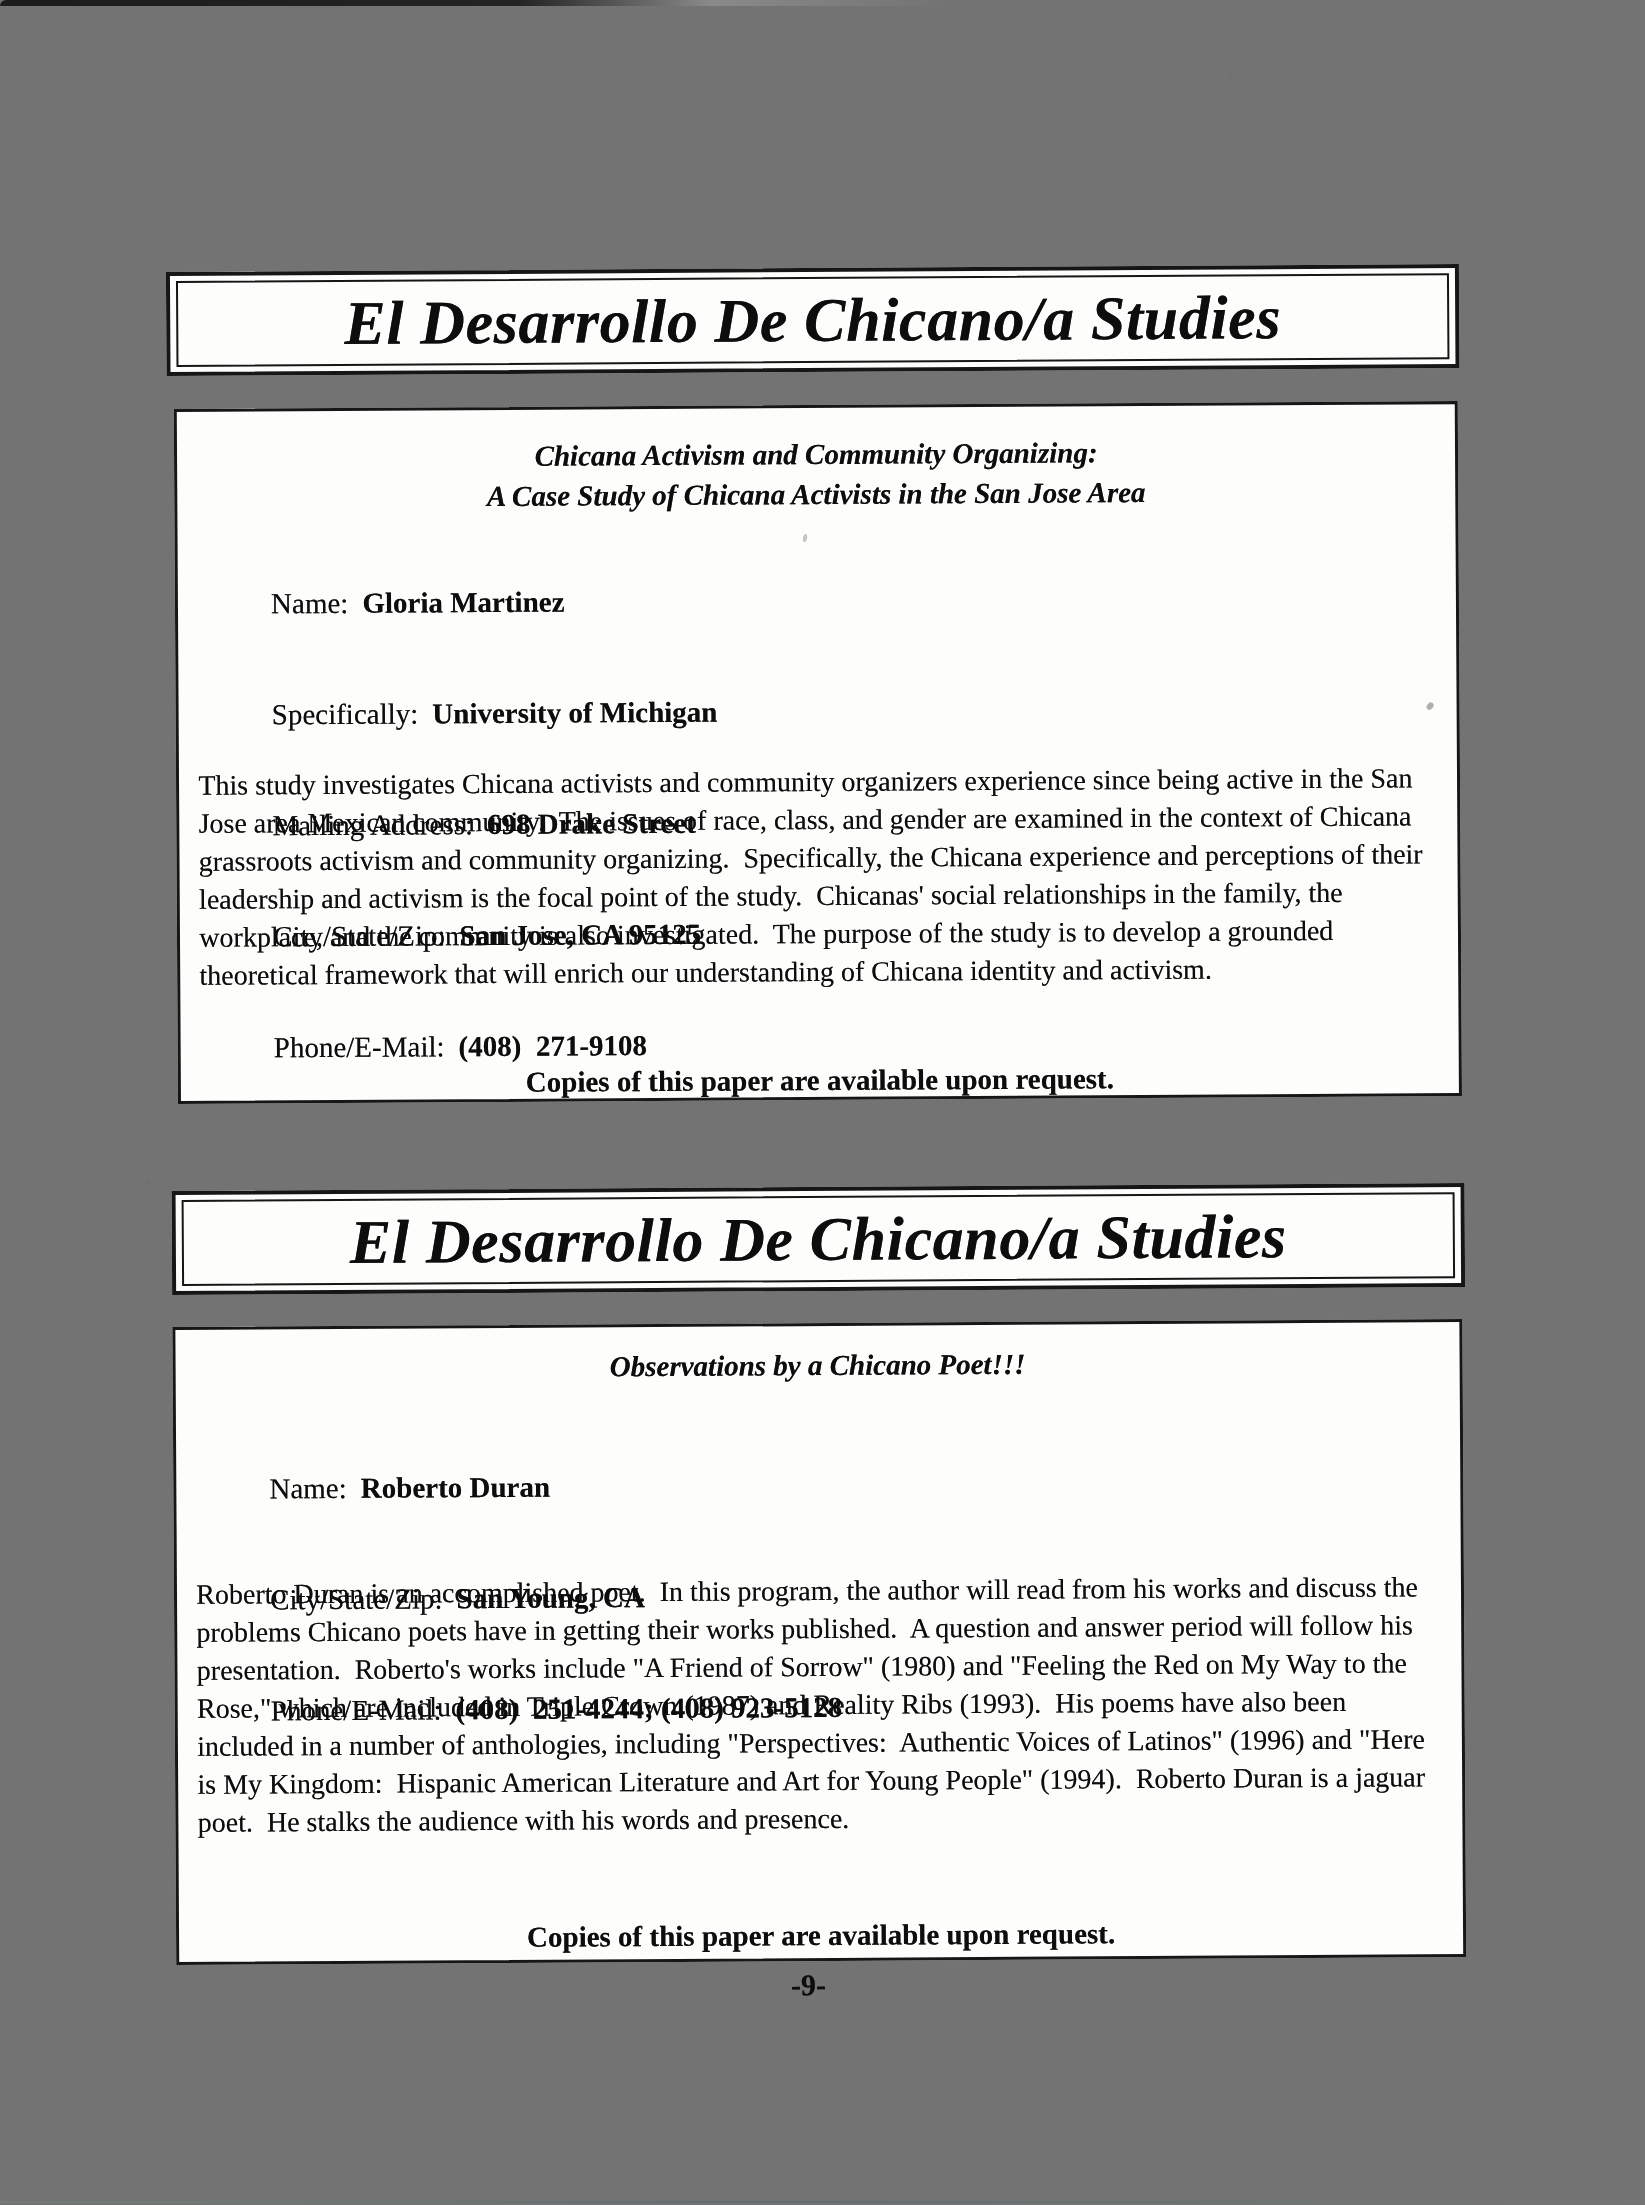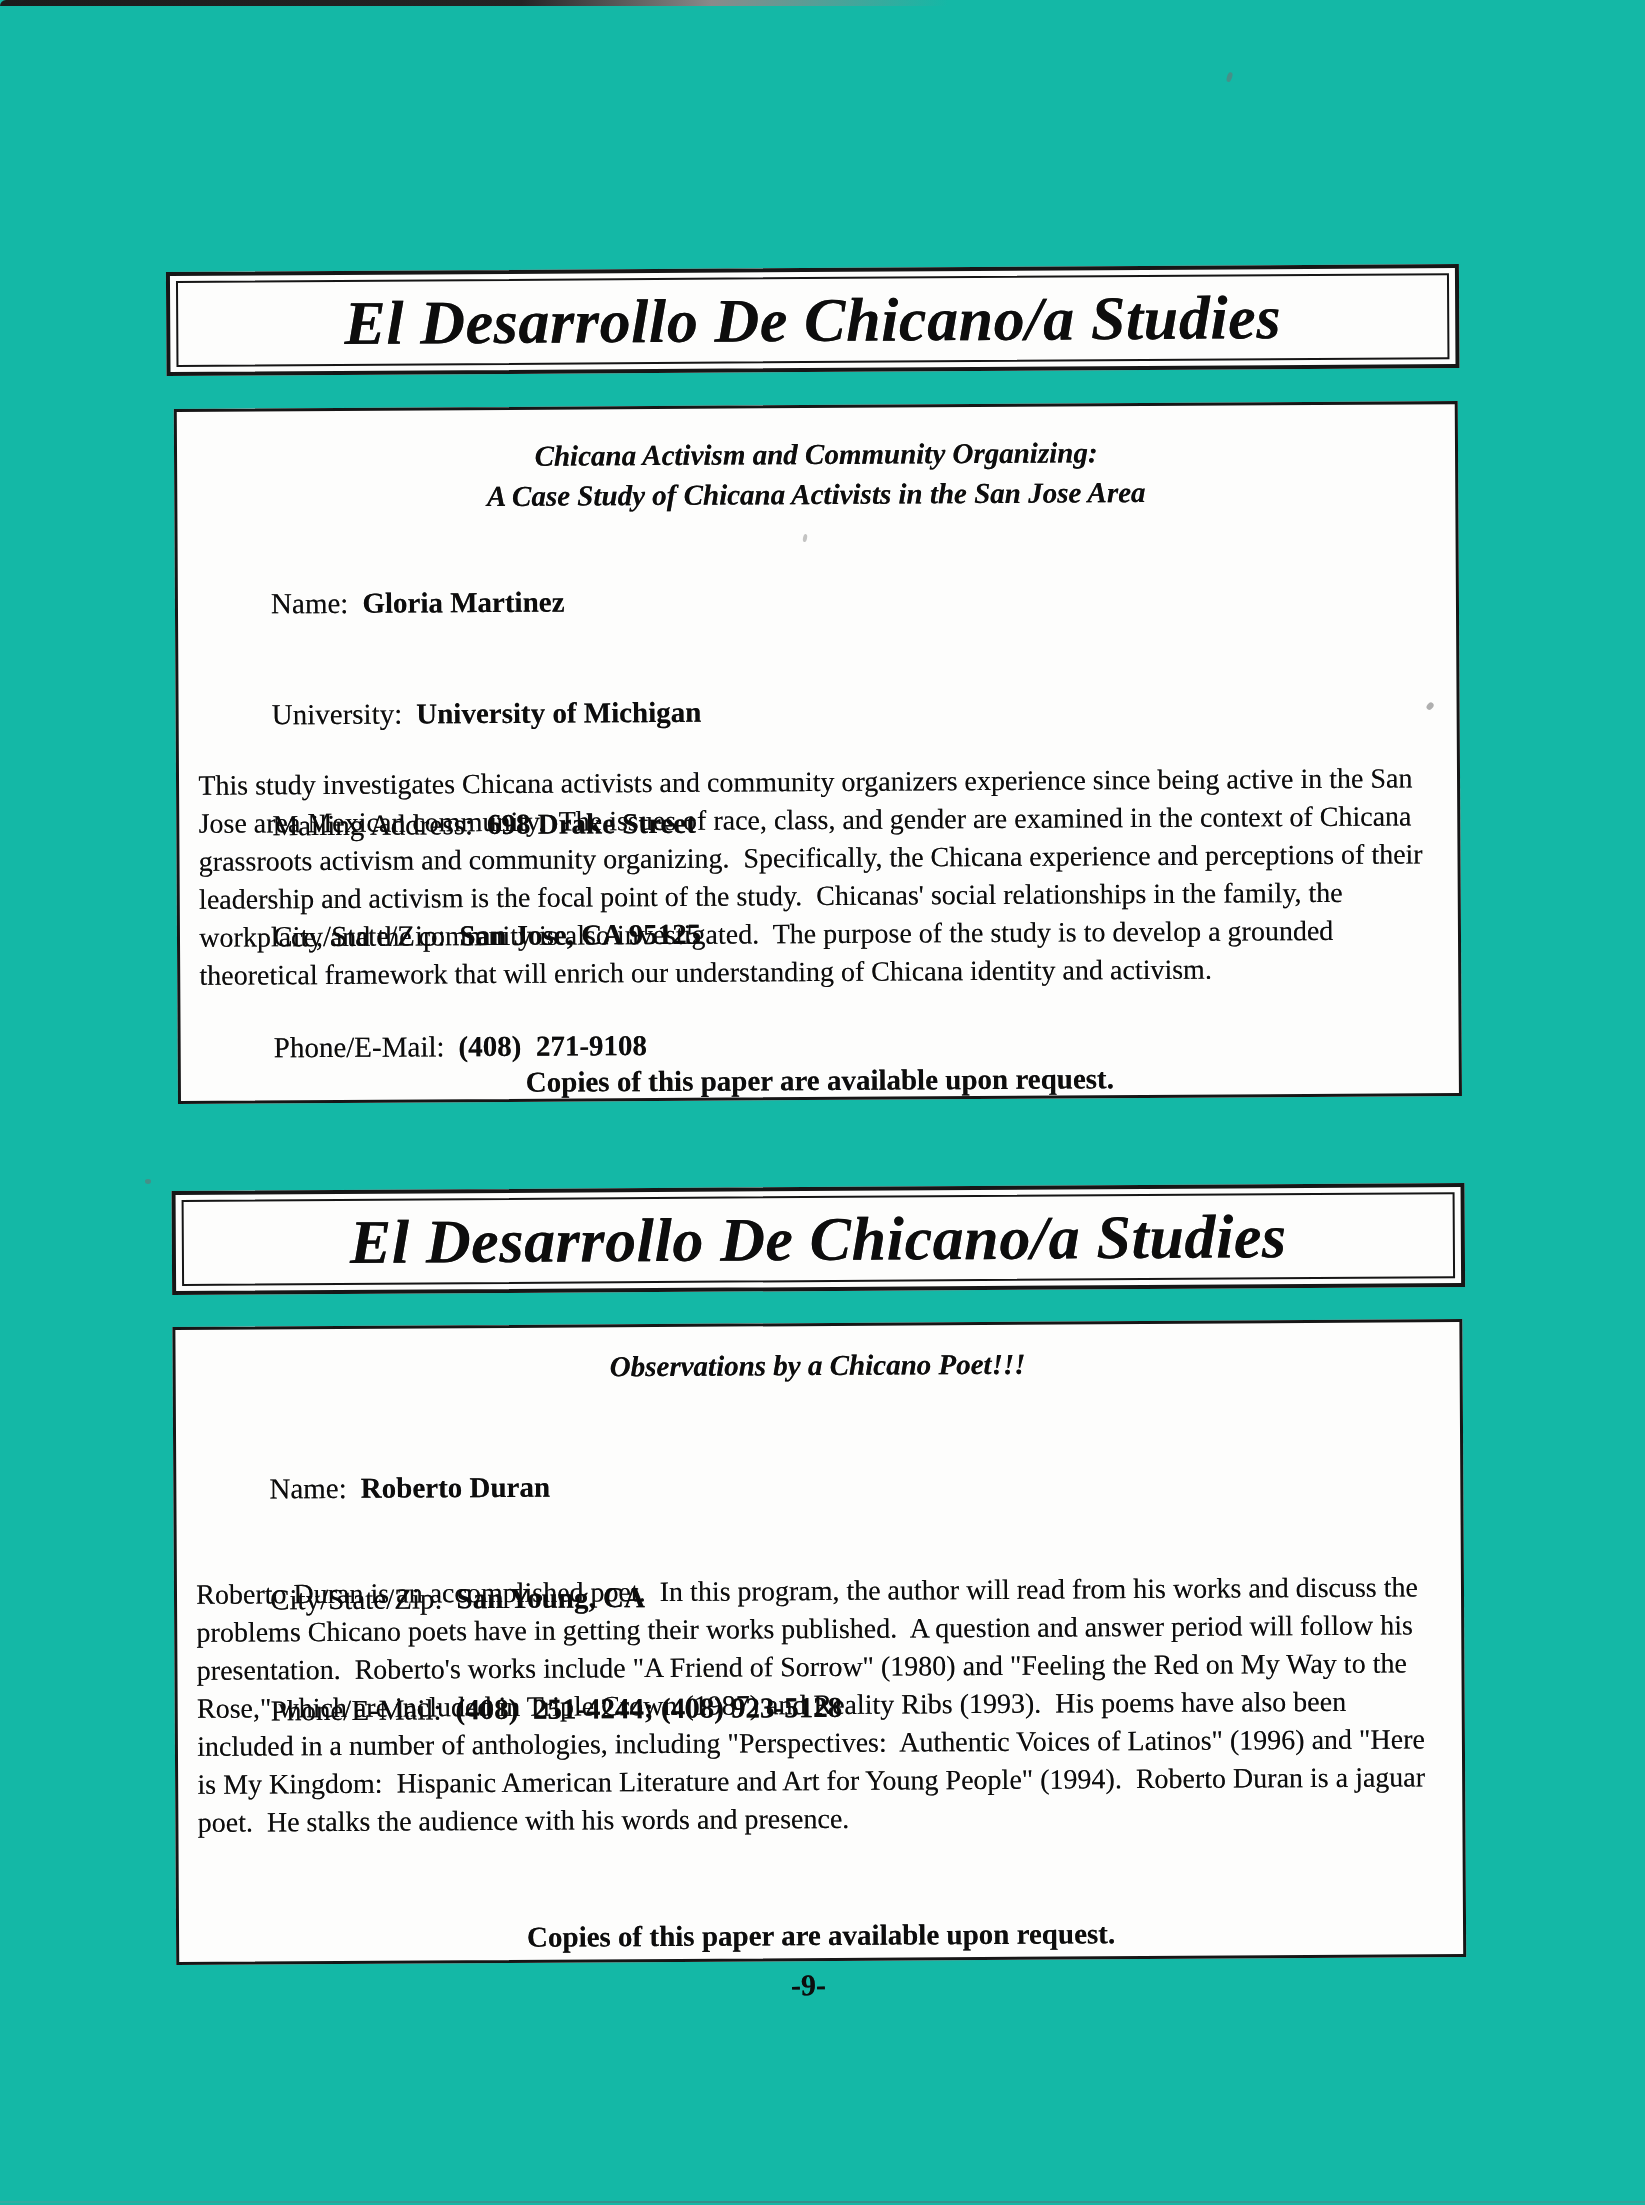--- a/index.html
+++ b/index.html
@@ -1,18 +1,18 @@
 <!DOCTYPE html>
 <html style="font-size:10.3px"><head>
 <meta charset="utf-8">
 <style>
   html,body { margin:0; padding:0; background:#e8e8e6; }
   .page {
     position:relative; width:1646px; height:2205px;
-    background:#14b8a6; overflow:hidden;
+    background:#737373; overflow:hidden;
     font-family:"Liberation Serif","DejaVu Serif",serif;
     color:#0d0d0d;
   }
   .rot { position:absolute; inset:0; transform:rotate(-0.35deg); transform-origin:50% 50%; }
 
   
   .banner {
     position:absolute; left:171px; width:1293px; height:104px;
     border:4.5px solid #161616; box-sizing:border-box; padding:5.2px 6.4px;
     background:#fdfdfc;
@@ -105,21 +105,21 @@
     <div class="abs-box box-1">
       <div class="box-title">
         <div>Chicana Activism and Community Organizing:</div>
         <div>A Case Study of Chicana Activists in the San Jose Area</div>
       </div>
       <div class="fields">
         <div class="field-row">
           <span class="field-label">Name:</span><span class="field-value">Gloria Martinez</span>
         </div>
         <div class="field-row">
-          <span class="field-label">University:</span><span class="field-value">University of Michigan</span>
+          <span class="field-label">Specifically:</span><span class="field-value">University of Michigan</span>
         </div>
         <div class="field-row">
           <span class="field-label">Mailing Address:</span><span class="field-value">698 Drake Street</span>
         </div>
         <div class="field-row">
           <span class="field-label">City/State/Zip:</span><span class="field-value">San Jose, CA 95125</span>
         </div>
         <div class="field-row">
           <span class="field-label">Phone/E-Mail:</span><span class="field-value">(408)  271-9108</span>
         </div>

